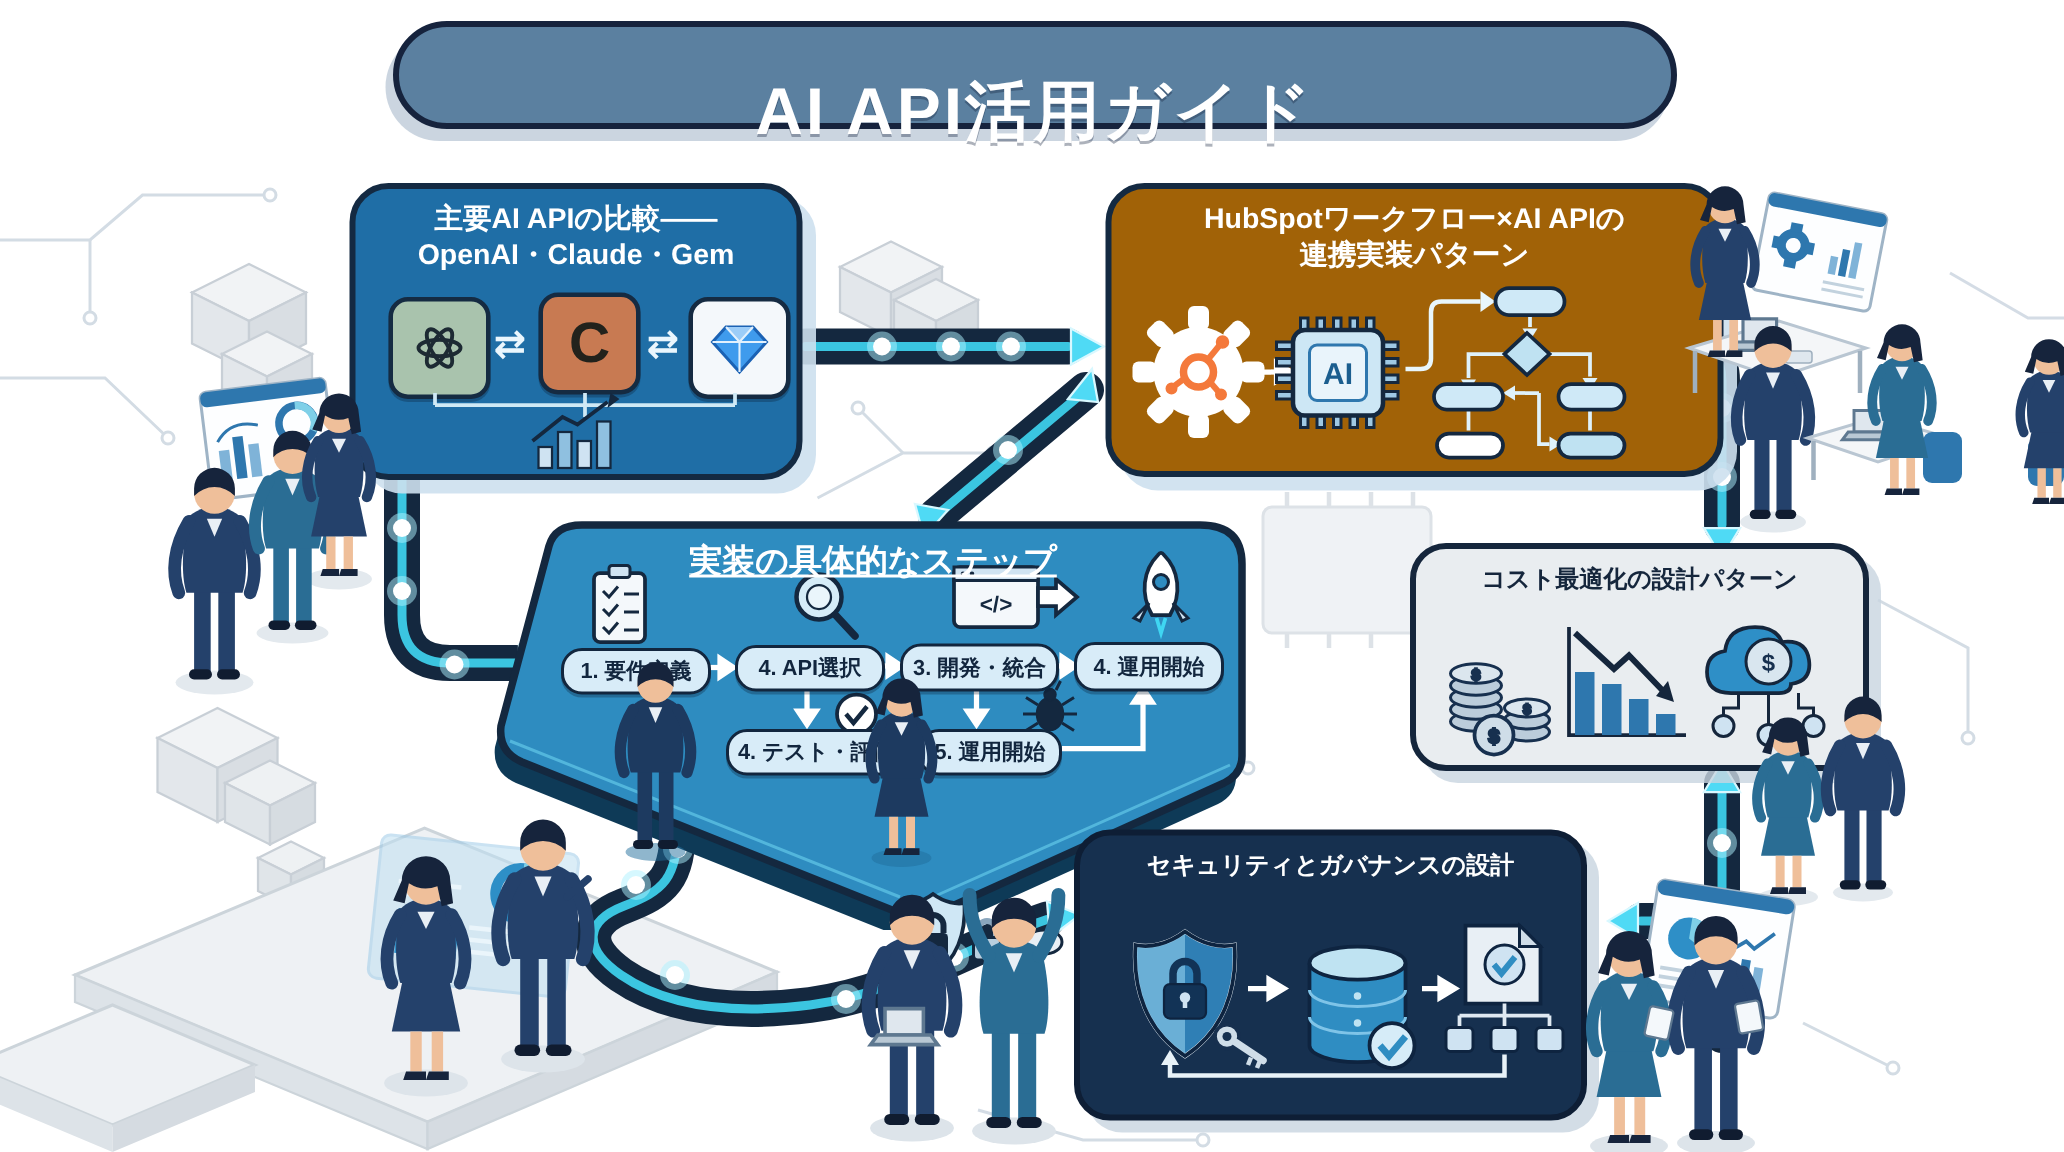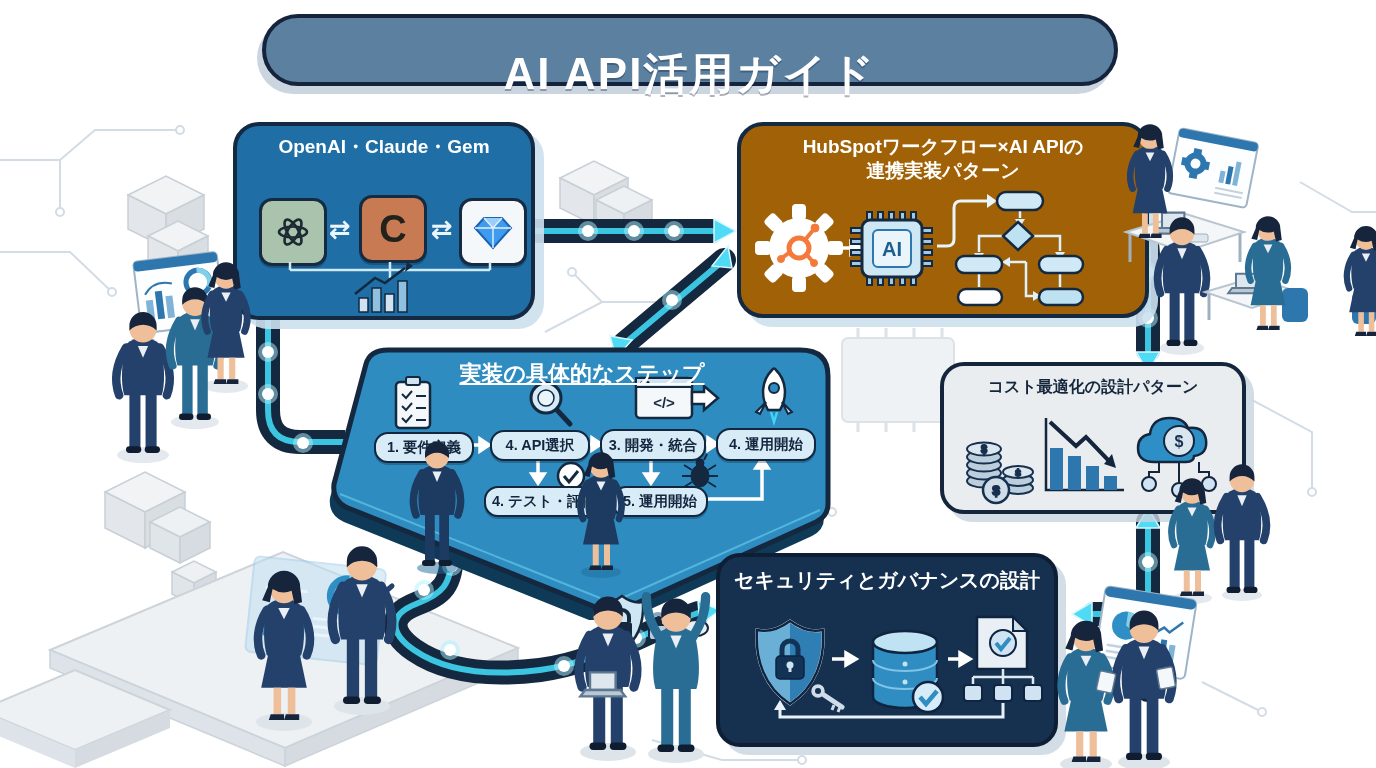--- a/index.html
+++ b/index.html
@@ -174,20 +174,21 @@
 
 <div class="panel" style="left:262px;top:14px;width:856px;height:72px;background:#5b80a0;border-radius:38px;
             border-color:#16233d;box-shadow:-5px 8px 0 rgba(160,178,198,.55);
             display:flex;align-items:center;justify-content:center;">
   <div style="color:#fff;font-size:44px;font-weight:800;letter-spacing:2px;text-shadow:0 2px 0 rgba(20,35,60,.35);margin-top:48px;">AI API活用ガイド</div>
 </div>
 
 <div class="panel" style="left:233px;top:122px;width:302px;height:198px;background:#1f6ea6;border-radius:26px;
             box-shadow:9px 9px 0 rgba(205,224,238,.9);">
   <div class="ptitle" style="margin-top:9px;font-size:19px;">
+    <div>主要AI APIの比較——</div>
     <div>OpenAI・Claude・Gem</div>
   </div>
   <div class="icon-tile" style="left:22px;top:72px;background:#a9c3ad;">
     <svg width="44" height="44" viewBox="-22 -22 44 44">
       <g stroke="#1d2a33" stroke-width="2.6" fill="none">
         <ellipse rx="14" ry="5.5"></ellipse>
             <ellipse rx="14" ry="5.5" transform="rotate(60)"></ellipse>
             <ellipse rx="14" ry="5.5" transform="rotate(120)"></ellipse>
       </g>
     </svg>
@@ -413,21 +414,21 @@
       </g>
       <circle cx="205" cy="118" r="7" fill="#cfe3f2" stroke="#15263c" stroke-width="2"></circle>
       <circle cx="235" cy="124" r="7" fill="#cfe3f2" stroke="#15263c" stroke-width="2"></circle>
       <circle cx="265" cy="118" r="7" fill="#cfe3f2" stroke="#15263c" stroke-width="2"></circle>
     </g>
   </svg>
 </div>
 
 <div class="panel" style="left:716px;top:553px;width:342px;height:194px;background:#16304f;border-radius:24px;
             border-color:#0e1e35;box-shadow:8px 8px 0 rgba(200,213,224,.8);">
-  <div class="ptitle" style="margin-top:11px;font-size:20px;">セキュリティとガバナンスの設計</div>
+  <div class="ptitle" style="margin-top:11px;font-size:16px;">セキュリティとガバナンスの設計</div>
   <svg class="abs" style="left:0;top:0;" width="334" height="186" viewBox="0 0 334 186">
     <g>
       <path d="M70,64 C82,73 94,75 103,73 C105,102 96,130 70,147 C44,130 35,102 37,73 C46,75 58,73 70,64 Z" fill="#2f7fb5" stroke="#e8f2f8" stroke-width="3"></path>
       <path d="M70,64 C58,73 46,75 37,73 C35,102 44,130 70,147 Z" fill="#7fbfe2" opacity="0.75"></path>
       <path d="M70,64 C82,73 94,75 103,73 C105,102 96,130 70,147 C44,130 35,102 37,73 C46,75 58,73 70,64 Z" fill="none" stroke="#0e2440" stroke-width="2.5"></path>
       <path d="M62,100 v-8 a8,8 0 0 1 16,0 v8" stroke="#123356" stroke-width="5" fill="none"></path>
       <rect x="56" y="99" width="28" height="23" rx="4" fill="#123356" stroke="#0e2440" stroke-width="1.5"></rect>
       <circle cx="70" cy="108" r="3.5" fill="#cfe3f2"></circle>
           <rect x="68.5" y="108" width="3" height="7" fill="#cfe3f2"></rect>
       <circle cx="98" cy="134" r="8" fill="#cfdde8" stroke="#17304f" stroke-width="2.5"></circle>

